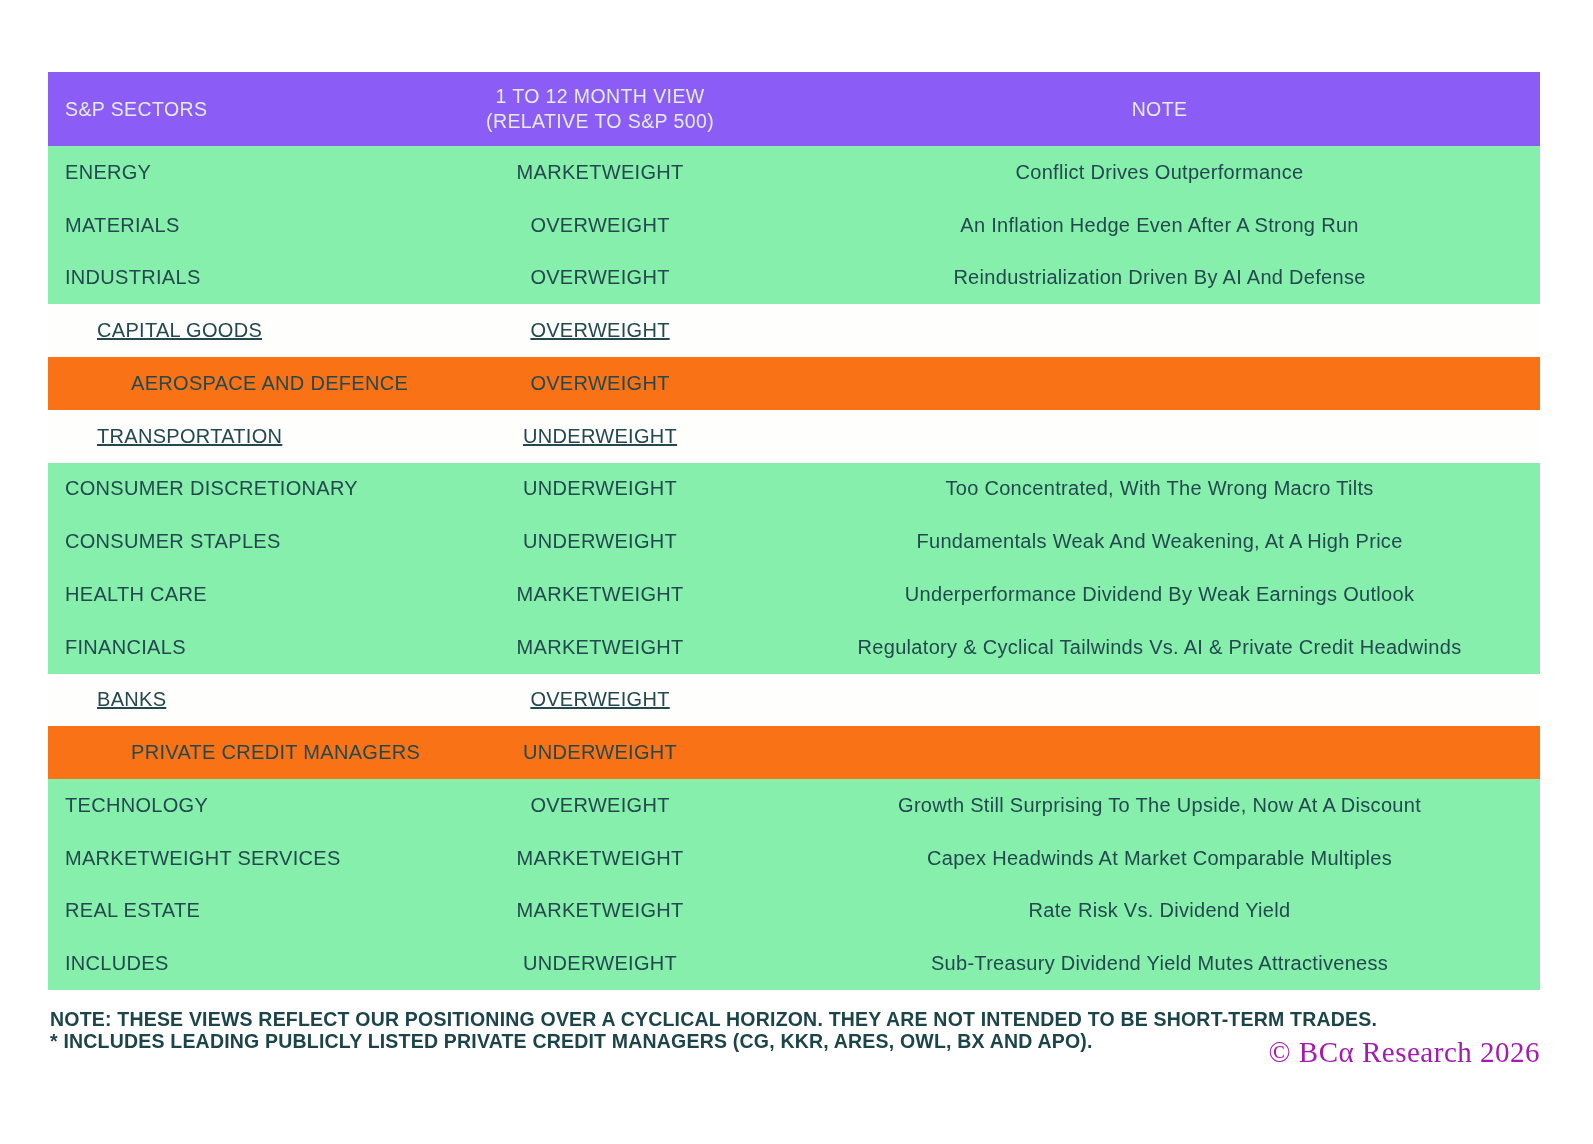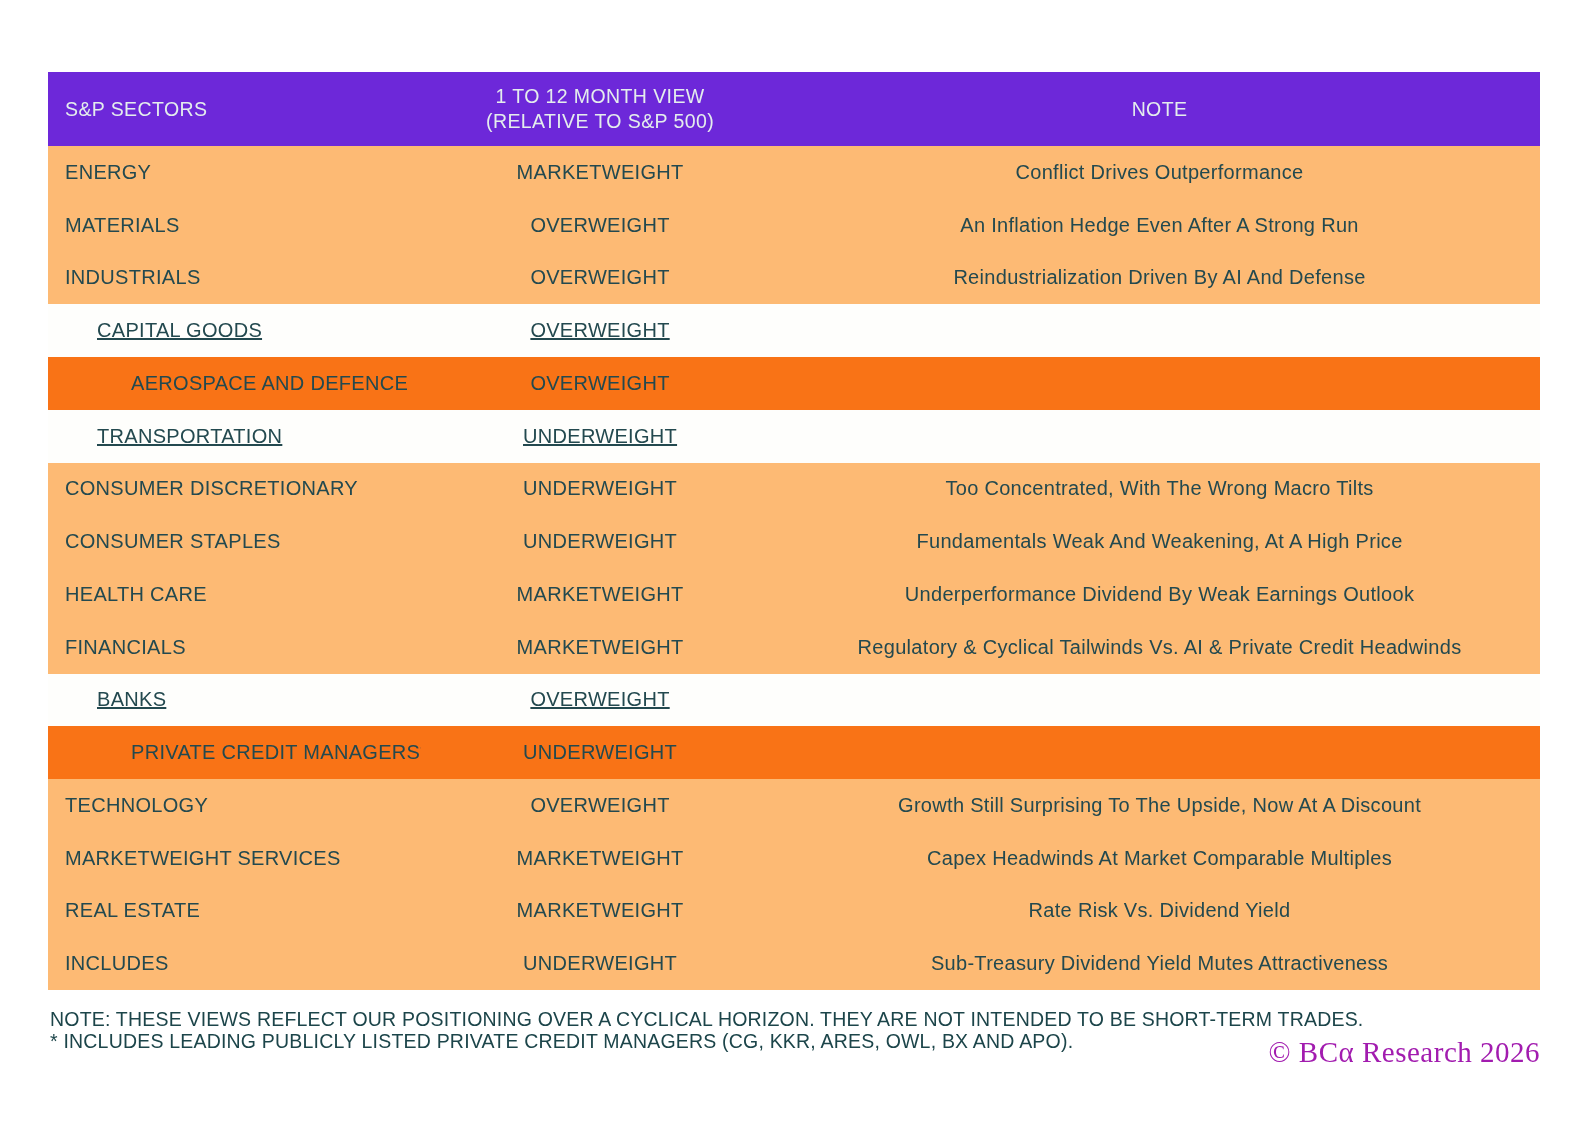--- a/index.html
+++ b/index.html
@@ -1,38 +1,38 @@
 <!DOCTYPE html>
 <html><head>
 <meta charset="utf-8">
 <style>
   html,body{margin:0;padding:0;background:#ffffff;}
   #page{position:relative;width:1593px;height:1144px;background:#ffffff;overflow:hidden;
         font-family:"Liberation Sans", sans-serif;}
 
   
   #sector-table{position:absolute;left:48px;top:72px;width:1492px;}
-  .thead{display:flex;align-items:center;height:74px;background:#6d28d9;color:#E4EDED;}
+  .thead{display:flex;align-items:center;height:74px;background:#8b5cf6;color:#E4EDED;}
   .th{font-size:19.5px;letter-spacing:0.4px;line-height:25px;}
   .col-sector{width:25%;box-sizing:border-box;padding-left:17px;text-align:left;}
   .col-view{width:24%;box-sizing:border-box;text-align:center;}
   .col-note{width:51%;box-sizing:border-box;text-align:center;padding:0 10px;}
 
   #table-body .row{display:flex;align-items:center;height:52.75px;color:#23494F;}
   .cell{font-size:20px;letter-spacing:0.3px;white-space:nowrap;overflow:hidden;}
-  .bg-blue{background:#fdba74;}
+  .bg-blue{background:#86efac;}
   .bg-white{background:#FEFEFC;text-decoration:underline;}
   .bg-cream{background:#f97316;}
   .indent-0 .col-sector{padding-left:17px;}
   .indent-1 .col-sector{padding-left:49px;}
   .indent-2 .col-sector{padding-left:83px;}
 
   
   #footnotes{position:absolute;left:50px;top:1008px;width:1420px;
-             color:#1C454A;font-weight:normal;font-size:19.5px;line-height:22px;letter-spacing:0.2px;}
+             color:#1C454A;font-weight:bold;font-size:19.5px;line-height:22px;letter-spacing:0.2px;}
   #brand-logo{position:absolute;right:53px;top:1036px;
               font-family:"Liberation Serif", serif;font-size:29px;color:#a21caf;letter-spacing:0.5px;}
 </style>
 </head>
 <body>
 
 <div id="page">
 
   <div id="sector-table">
     <div class="thead">

